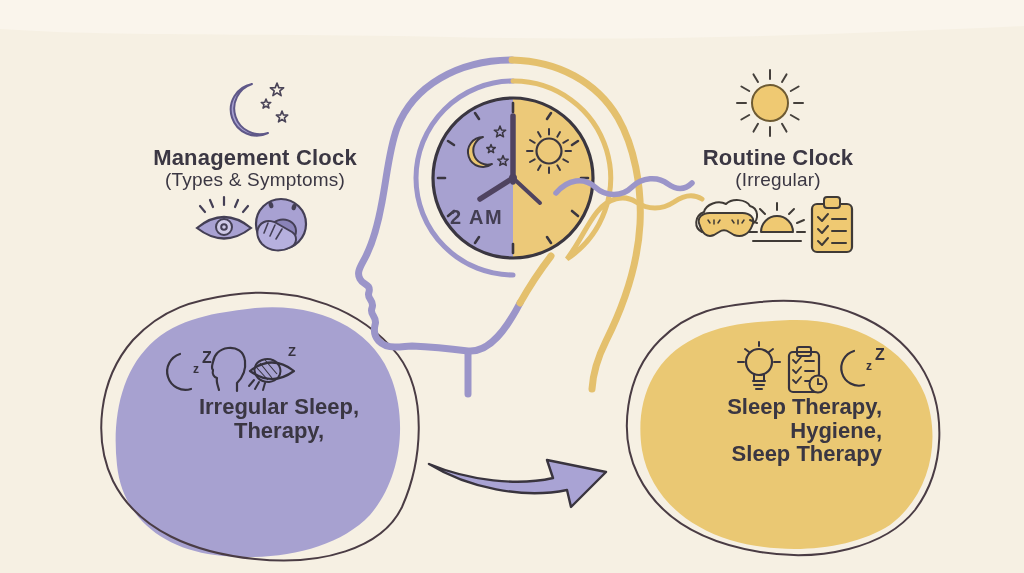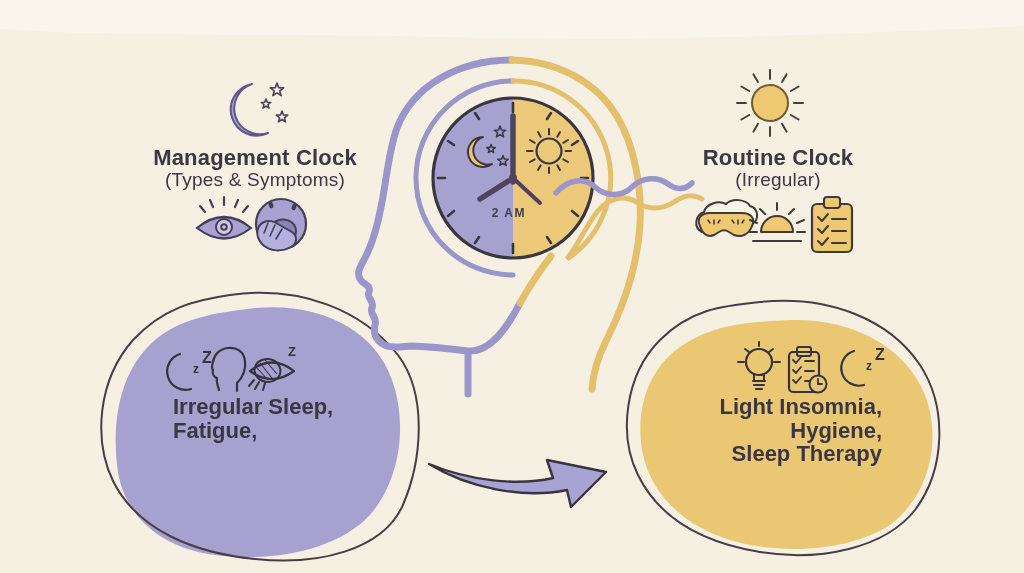--- a/index.html
+++ b/index.html
@@ -3,21 +3,21 @@
 <meta charset="utf-8">
 <style>
   html,body{margin:0;padding:0;background:#e8e2d5;}
   .canvas{position:relative;width:1024px;height:573px;background:#F6F0E3;overflow:hidden;
           font-family:"Liberation Sans",sans-serif;}
   svg.art{position:absolute;left:0;top:0;width:1024px;height:573px;}
   .txt{position:absolute;color:#3B3743;}
   .title{font-size:22px;font-weight:700;text-align:center;letter-spacing:.2px;}
   .subtitle{font-size:19px;font-weight:500;text-align:center;letter-spacing:.2px;}
   .blob-text{font-size:22px;font-weight:600;line-height:23.5px;color:#3A3642;}
-  .time{font-size:12px;font-weight:700;letter-spacing:1.5px;color:#433E52;text-align:right;}
+  .time{font-size:20px;font-weight:700;letter-spacing:1.5px;color:#433E52;text-align:left;}
   .zz{fill:#36323E;font-weight:700;font-family:"Liberation Sans",sans-serif;}
   .zz.s{font-size:12px;} .zz.b{font-size:16px;} .zz.m{font-size:13px;}
 </style>
 </head>
 <body>
 
 <div class="canvas">
 
 <svg class="art" viewBox="0 0 1024 573">
   <defs>
@@ -260,24 +260,24 @@
 </svg>
 
 <div class="txt title" style="left:130px;top:145px;width:250px;">Management Clock</div>
 <div class="txt subtitle" style="left:130px;top:169px;width:250px;">(Types &amp; Symptoms)</div>
 
 <div class="txt title" style="left:653px;top:145px;width:250px;">Routine Clock</div>
 <div class="txt subtitle" style="left:653px;top:169px;width:250px;">(Irregular)</div>
 
 <div class="txt time" style="left:450px;top:206px;width:76px;">2 AM</div>
 
-<div class="txt blob-text" style="left:173px;top:395px;width:232px;text-align:left;">
+<div class="txt blob-text" style="left:163px;top:395px;width:232px;text-align:center;">
   <div>Irregular Sleep,</div>
-  <div>Fatigue,</div>
+  <div>Therapy,</div>
 </div>
 
 <div class="txt blob-text" style="left:638px;top:395px;width:244px;text-align:right;">
-  <div>Light Insomnia,</div>
+  <div>Sleep Therapy,</div>
   <div>Hygiene,</div>
   <div>Sleep Therapy</div>
 </div>
 
 </div>
 
 </body></html>

